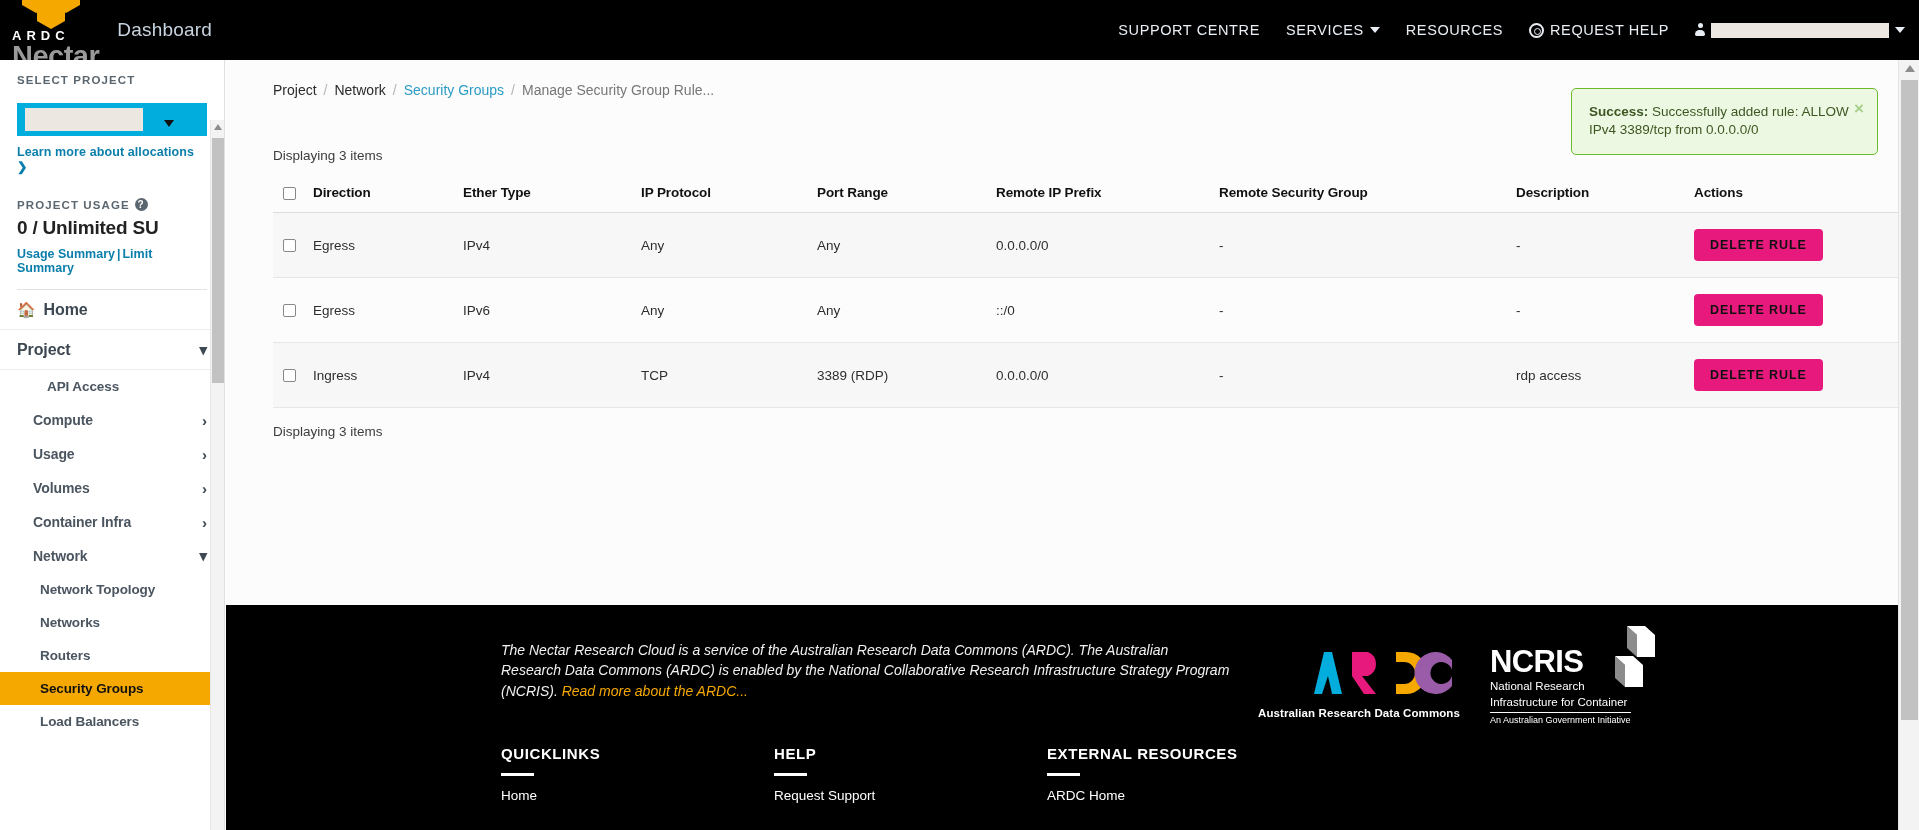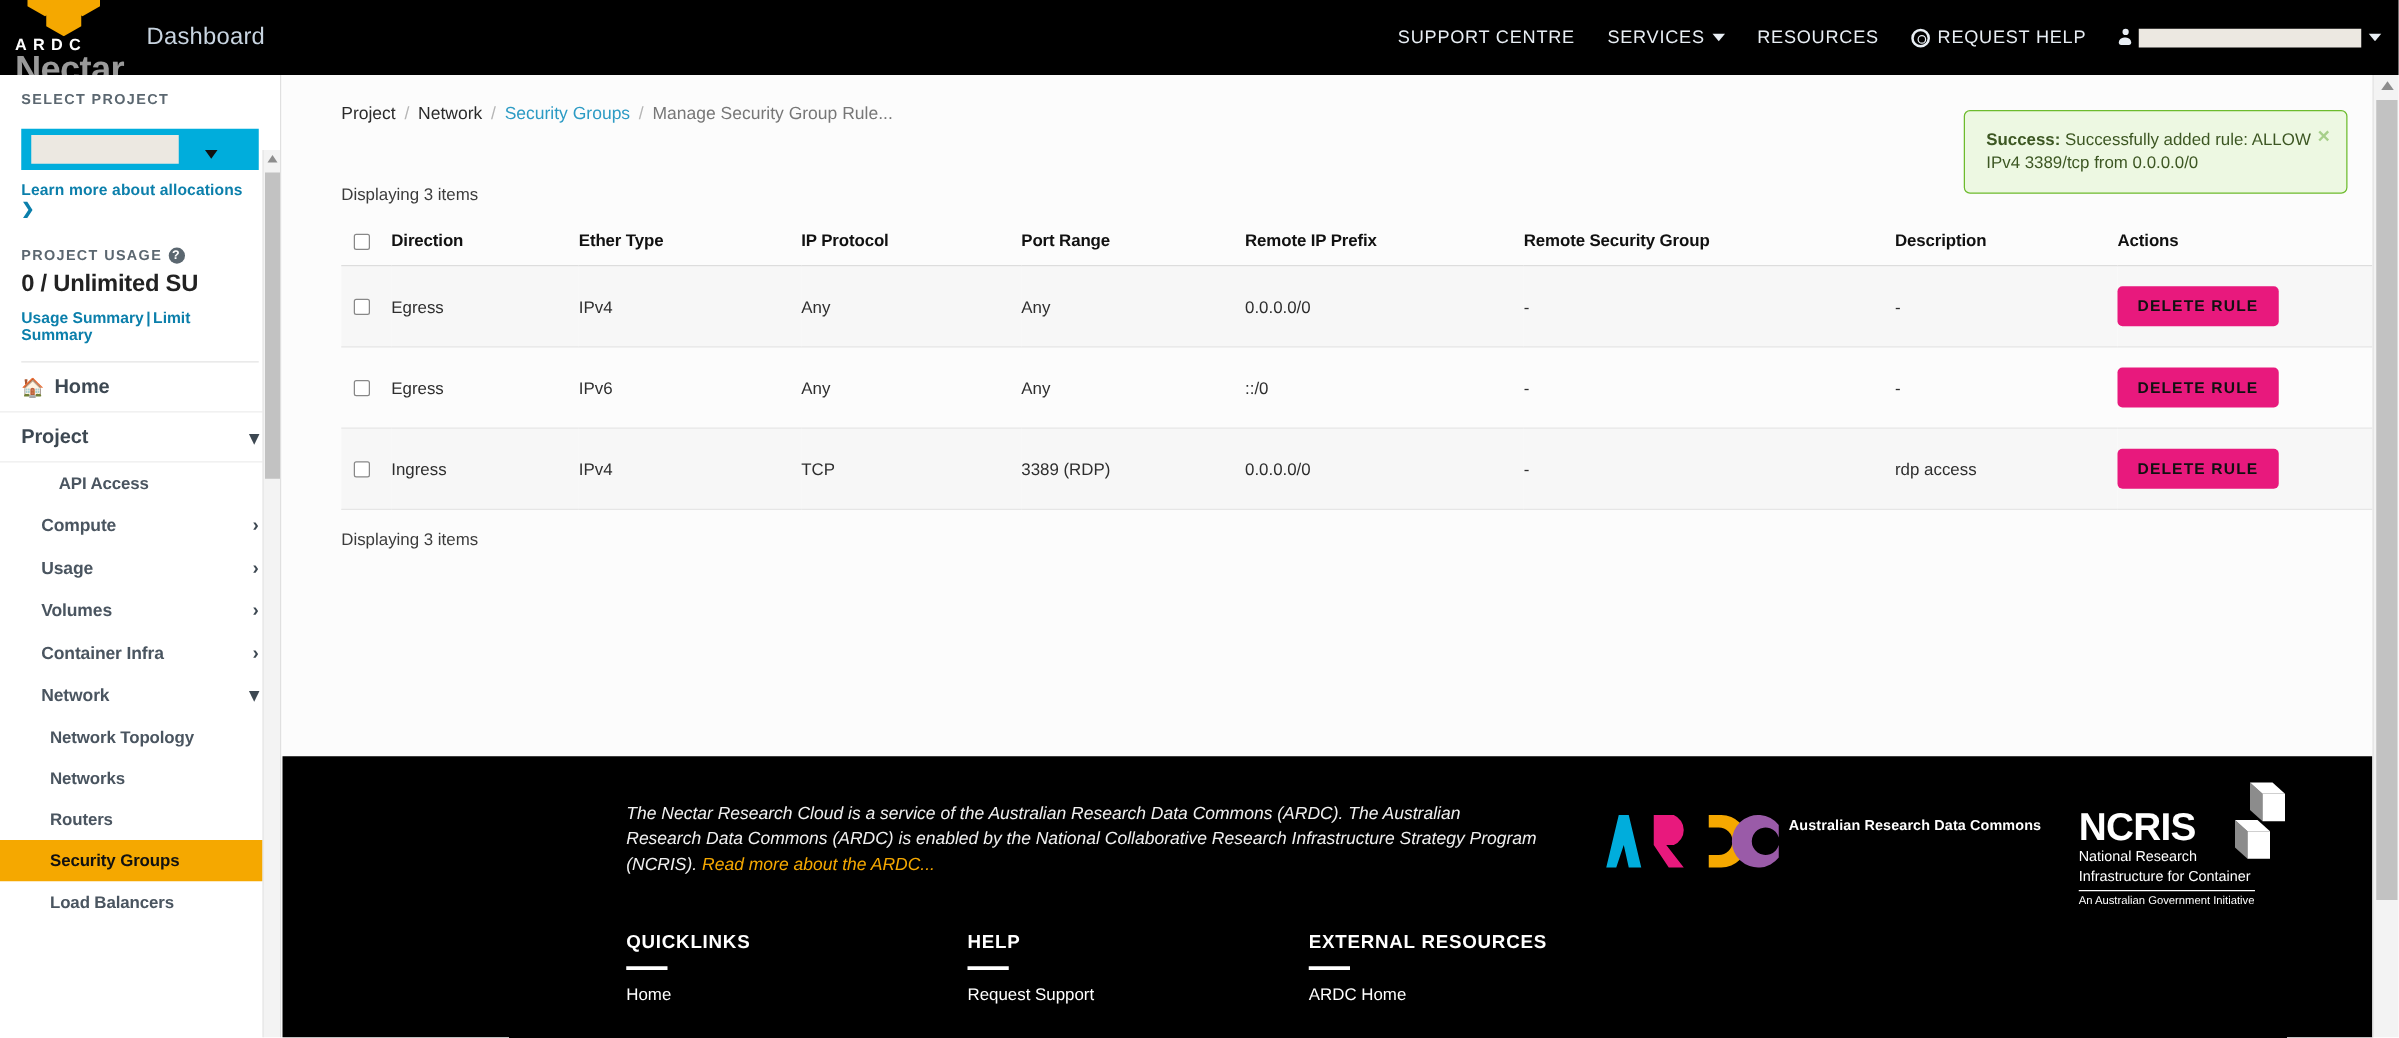--- a/index.html
+++ b/index.html
@@ -206,21 +206,21 @@
 
   
   .footer {
     position: absolute; top: 605px; left: 226px; width: 1672px; height: 225px;
     background: #000000; color: #fff; overflow: hidden;
   }
   .footer-top { display: flex; padding: 35px 60px 0 275px; }
   .footer-desc { width: 730px; font-size: 14px; line-height: 1.45; color: #f0f0f0; font-style: italic; }
   .footer-desc a { color: #f5a800; text-decoration: none; }
   .logos { display: flex; align-items: flex-start; gap: 30px; margin-left: 27px; margin-top: 6px; }
-  .ardc-logo { display: flex; flex-direction: row; align-items: flex-start; margin-left: 13px; }
+  .ardc-logo { display: flex; flex-direction: column; align-items: flex-end; }
   .ardc-letters { display: flex; gap: 13px; align-items: flex-end; height: 52px; }
   .ardc-caption { font-size: 11.5px; font-weight: 700; color: #fff; margin-top: 9px; letter-spacing: 0.1px; }
   .ncris-logo { position: relative; }
   .ncris-word { font-size: 31px; font-weight: 700; color: #fff; letter-spacing: -0.6px; line-height: 1; }
   .ncris-sub { font-size: 11.5px; color: #fff; line-height: 1.15; margin-top: 3px; }
   .ncris-tag {
     font-size: 9px; color: #fff; border-top: 1px solid #fff; margin-top: 3px; padding-top: 2px;
   }
   .cubes { position: absolute; right: -36px; top: -22px; }
 

